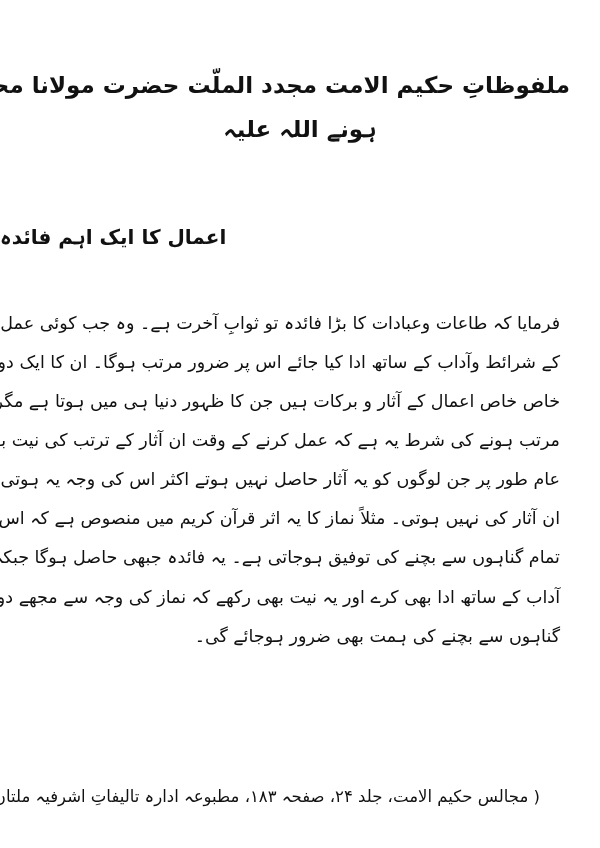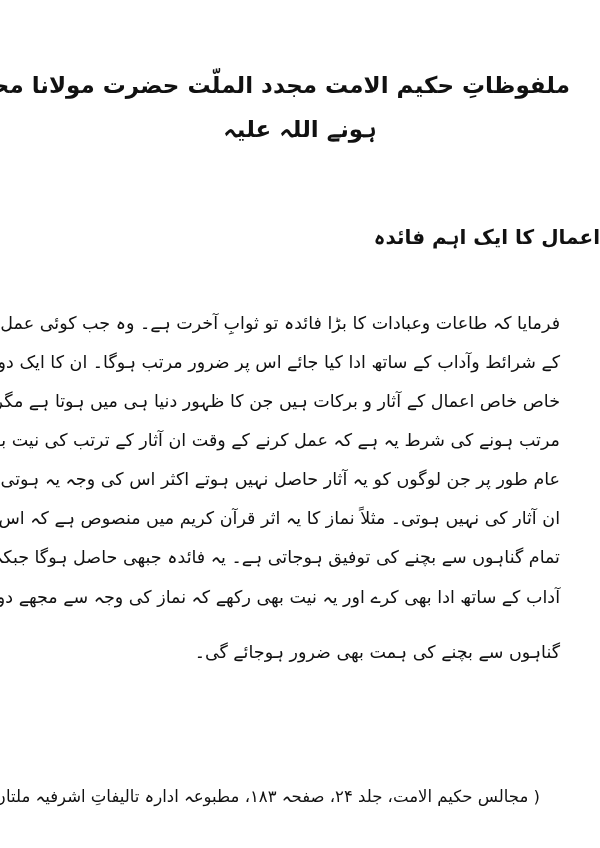--- a/index.html
+++ b/index.html
@@ -8,21 +8,21 @@
     font-family: "DejaVu Sans", sans-serif; color: #111111; position: relative;
   }
   .page { position: absolute; left: 0; top: 0; width: 600px; height: 848px; direction: rtl; }
   .title {
     position: absolute; left: 30px; right: 30px; text-align: center;
     font-size: 23px; font-weight: bold; line-height: 30px; white-space: nowrap;
   }
   .t1 { top: 70px; }
   .t2 { top: 114px; }
   .subheading {
-    position: absolute; left: 0; right: 0; top: 222px; text-align: right;
+    position: absolute; left: 0; right: 0; top: 222px; text-align: left;
     font-size: 20px; font-weight: bold; line-height: 30px;
   }
   .body-line {
     position: absolute; left: 40px; right: 40px; font-size: 17.5px; line-height: 26px;
     white-space: nowrap; text-align: justify; text-align-last: justify;
   }
   .body-line.last { text-align-last: right; }
   .citation {
     position: absolute; left: 60px; right: 60px; top: 784px; text-align: center;
     font-size: 16.5px; line-height: 26px; white-space: nowrap;
@@ -39,17 +39,17 @@
 
   <div>
     <div class="body-line" style="top:310px">فرمایا کہ طاعات وعبادات کا بڑا فائدہ تو ثوابِ آخرت ہے۔ وہ جب کوئی عمل اس</div>
     <div class="body-line" style="top:349px">کے شرائط وآداب کے ساتھ ادا کیا جائے اس پر ضرور مرتب ہوگا۔ ان کا ایک دوسرا فائدہ</div>
     <div class="body-line" style="top:388px">خاص خاص اعمال کے آثار و برکات ہیں جن کا ظہور دنیا ہی میں ہوتا ہے مگر ان آثار کے</div>
     <div class="body-line last" style="top:427px">مرتب ہونے کی شرط یہ ہے کہ عمل کرنے کے وقت ان آثار کے ترتب کی نیت بھی کرے۔</div>
     <div class="body-line" style="top:466px">عام طور پر جن لوگوں کو یہ آثار حاصل نہیں ہوتے اکثر اس کی وجہ یہ ہوتی ہے کہ ان کی نیت</div>
     <div class="body-line" style="top:505px">ان آثار کی نہیں ہوتی۔ مثلاً نماز کا یہ اثر قرآن کریم میں منصوص ہے کہ اس سے انسان کو</div>
     <div class="body-line" style="top:544px">تمام گناہوں سے بچنے کی توفیق ہوجاتی ہے۔ یہ فائدہ جبھی حاصل ہوگا جبکہ نماز کو شرائط و</div>
     <div class="body-line" style="top:584px">آداب کے ساتھ ادا بھی کرے اور یہ نیت بھی رکھے کہ نماز کی وجہ سے مجھے دوسرے</div>
-    <div class="body-line last" style="top:639px">گناہوں سے بچنے کی ہمت بھی ضرور ہوجائے گی۔</div>
+    <div class="body-line last" style="top:623px">گناہوں سے بچنے کی ہمت بھی ضرور ہوجائے گی۔</div>
   </div>
 
   <div class="citation">( مجالس حکیم الامت، جلد ۲۴، صفحہ ۱۸۳، مطبوعہ ادارہ تالیفاتِ اشرفیہ ملتان )</div>
 </div>
 
 </body></html>

